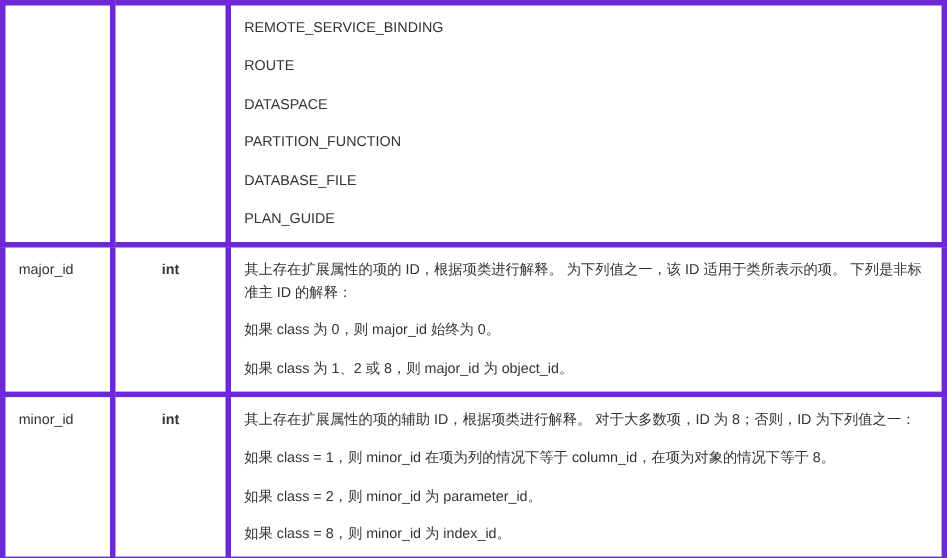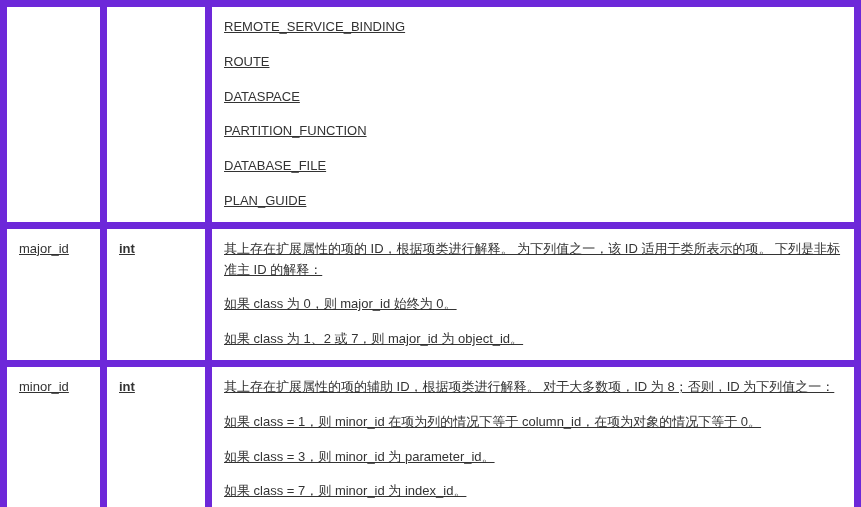--- a/index.html
+++ b/index.html
@@ -12,31 +12,31 @@
       font-size: 13px;
       color: #333;
       background: #fff;
       padding: 0;
     }
     table {
       width: 861px;
       border-collapse: collapse;
     }
     td {
-      border: 7px solid #6d28d9;
+      border: 5px solid #6d28d9;
       padding: 10px 12px;
       vertical-align: top;
       line-height: 1.6;
-      text-decoration: underline;
     }
     td.col1 {
       width: 100px;
     }
     td.col2 {
       width: 105px;
+      text-align: center;
     }
     td.col2 b {
       font-weight: bold;
     }
     td.col3 p {
       margin-bottom: 14px;
     }
     td.col3 p:last-child {
       margin-bottom: 0;
     }
@@ -57,31 +57,31 @@
         <p>DATABASE_FILE</p>
         <p>PLAN_GUIDE</p>
       </td>
     </tr>
     <tr>
       <td class="col1">major_id</td>
       <td class="col2"><b>int</b></td>
       <td class="col3">
         <p>其上存在扩展属性的项的 ID，根据项类进行解释。 为下列值之一，该 ID 适用于类所表示的项。 下列是非标准主 ID 的解释：</p>
         <p>如果 class 为 0，则 major_id 始终为 0。</p>
-        <p>如果 class 为 1、2 或 7，则 major_id 为 object_id。</p>
+        <p>如果 class 为 1、2 或 8，则 major_id 为 object_id。</p>
       </td>
     </tr>
     <tr>
       <td class="col1">minor_id</td>
       <td class="col2"><b>int</b></td>
       <td class="col3">
         <p>其上存在扩展属性的项的辅助 ID，根据项类进行解释。 对于大多数项，ID 为 8；否则，ID 为下列值之一：</p>
-        <p>如果 class = 1，则 minor_id 在项为列的情况下等于 column_id，在项为对象的情况下等于 0。</p>
-        <p>如果 class = 3，则 minor_id 为 parameter_id。</p>
-        <p>如果 class = 7，则 minor_id 为 index_id。</p>
+        <p>如果 class = 1，则 minor_id 在项为列的情况下等于 column_id，在项为对象的情况下等于 8。</p>
+        <p>如果 class = 2，则 minor_id 为 parameter_id。</p>
+        <p>如果 class = 8，则 minor_id 为 index_id。</p>
       </td>
     </tr>
     <tr>
       <td class="col1">name</td>
       <td class="col2"></td>
       <td class="col3">
         <p>属性名，其 class、major_id 和 minor_id 是唯一的。</p>
       </td>
     </tr>
   </tbody>

